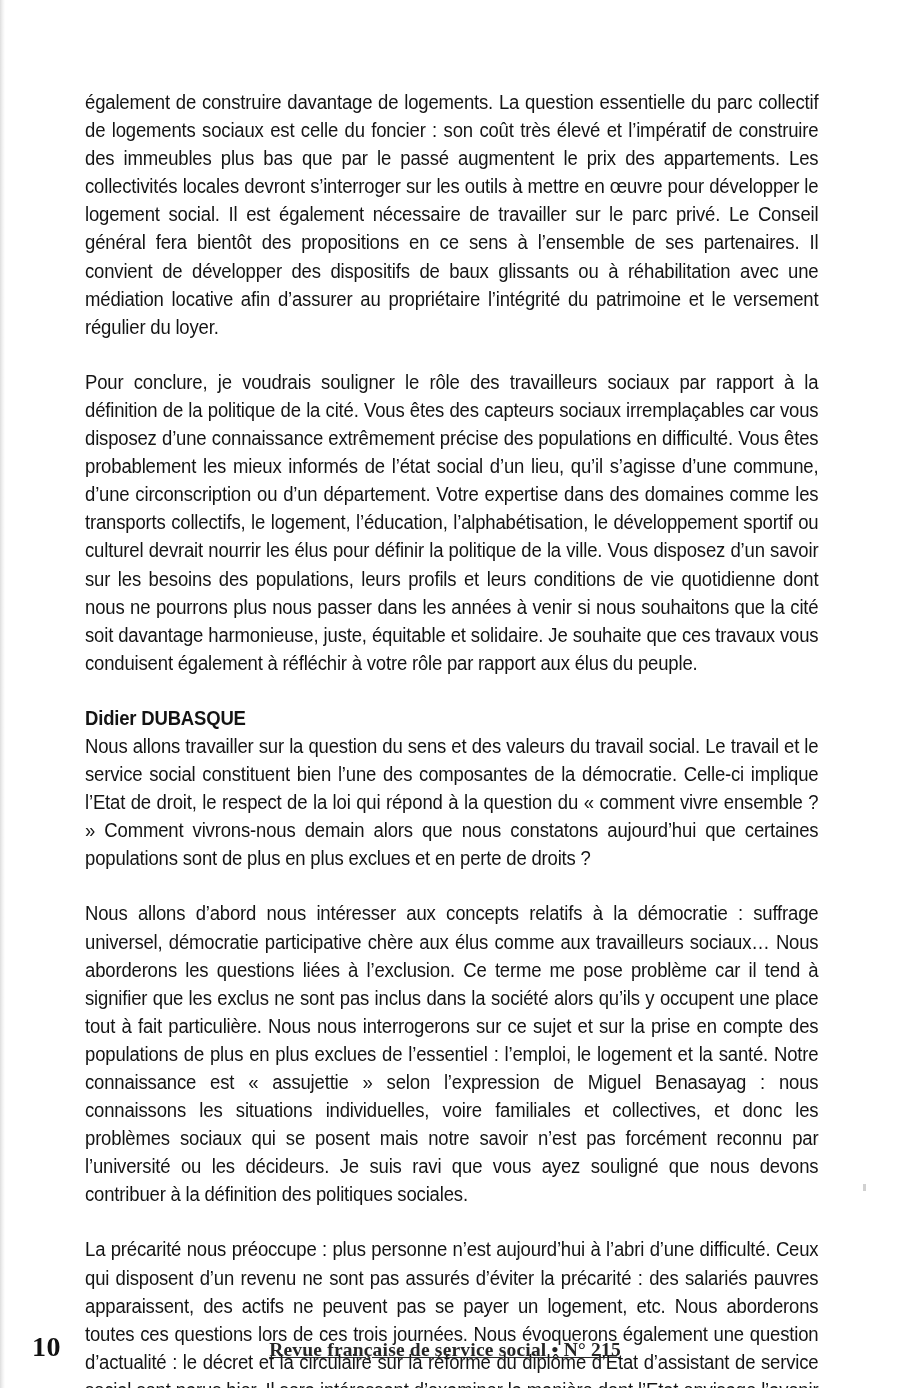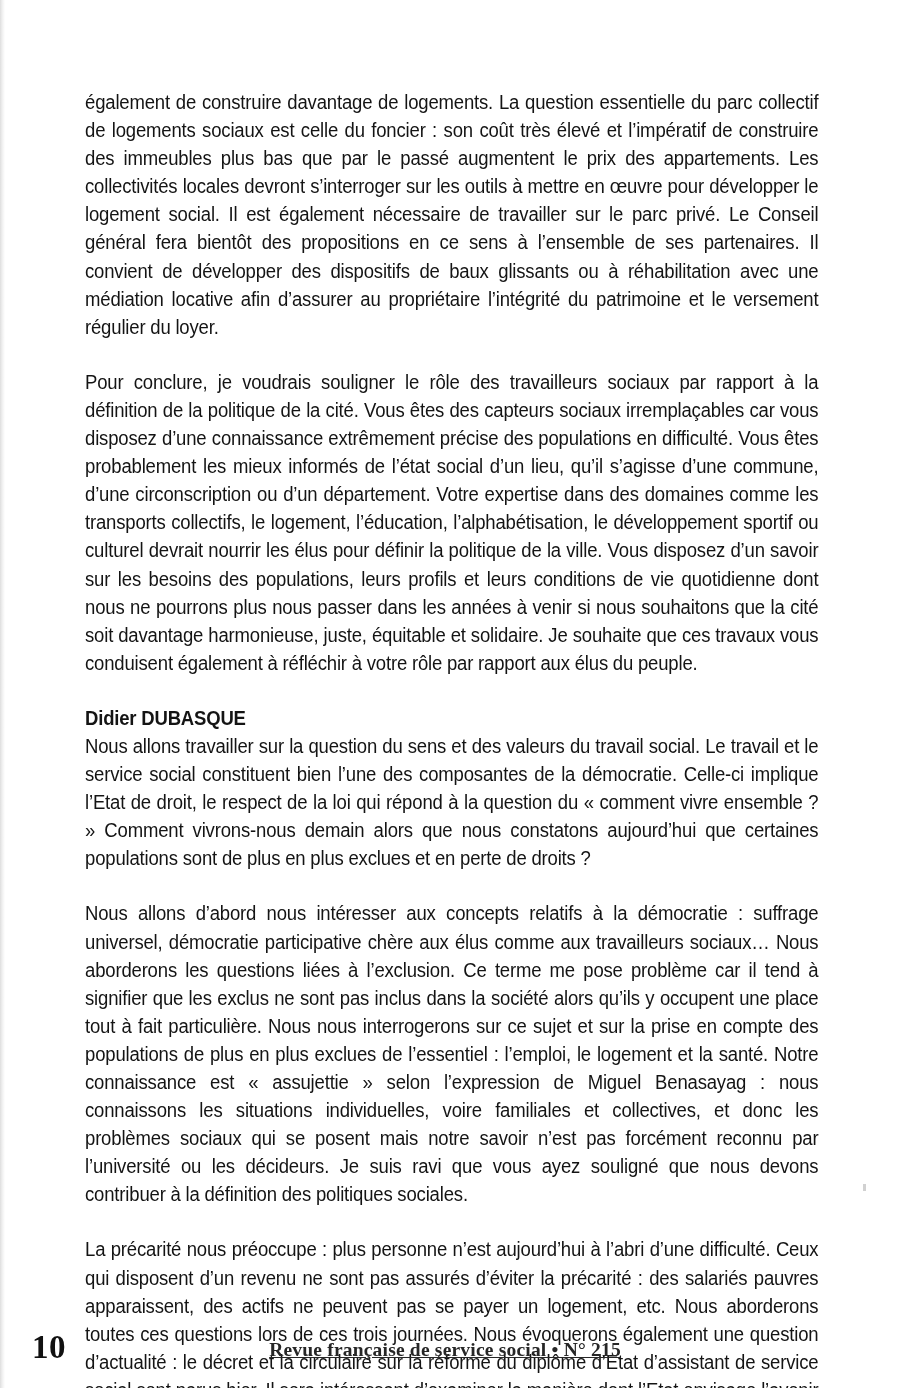--- a/index.html
+++ b/index.html
@@ -87,21 +87,21 @@
     top: 1330px;
     width: 916px;
     height: 46px;
   }
   .folio {
     position: absolute;
     left: 32px;
     top: 2px;
     font-family: "Liberation Serif", serif;
     font-weight: 700;
-    font-size: 33px;
+    font-size: 28px;
     line-height: 30px;
     color: #111;
     letter-spacing: 0.5px;
   }
   .footer-title {
     position: absolute;
     left: 0;
     top: 8px;
     width: 890px;
     text-align: center;

